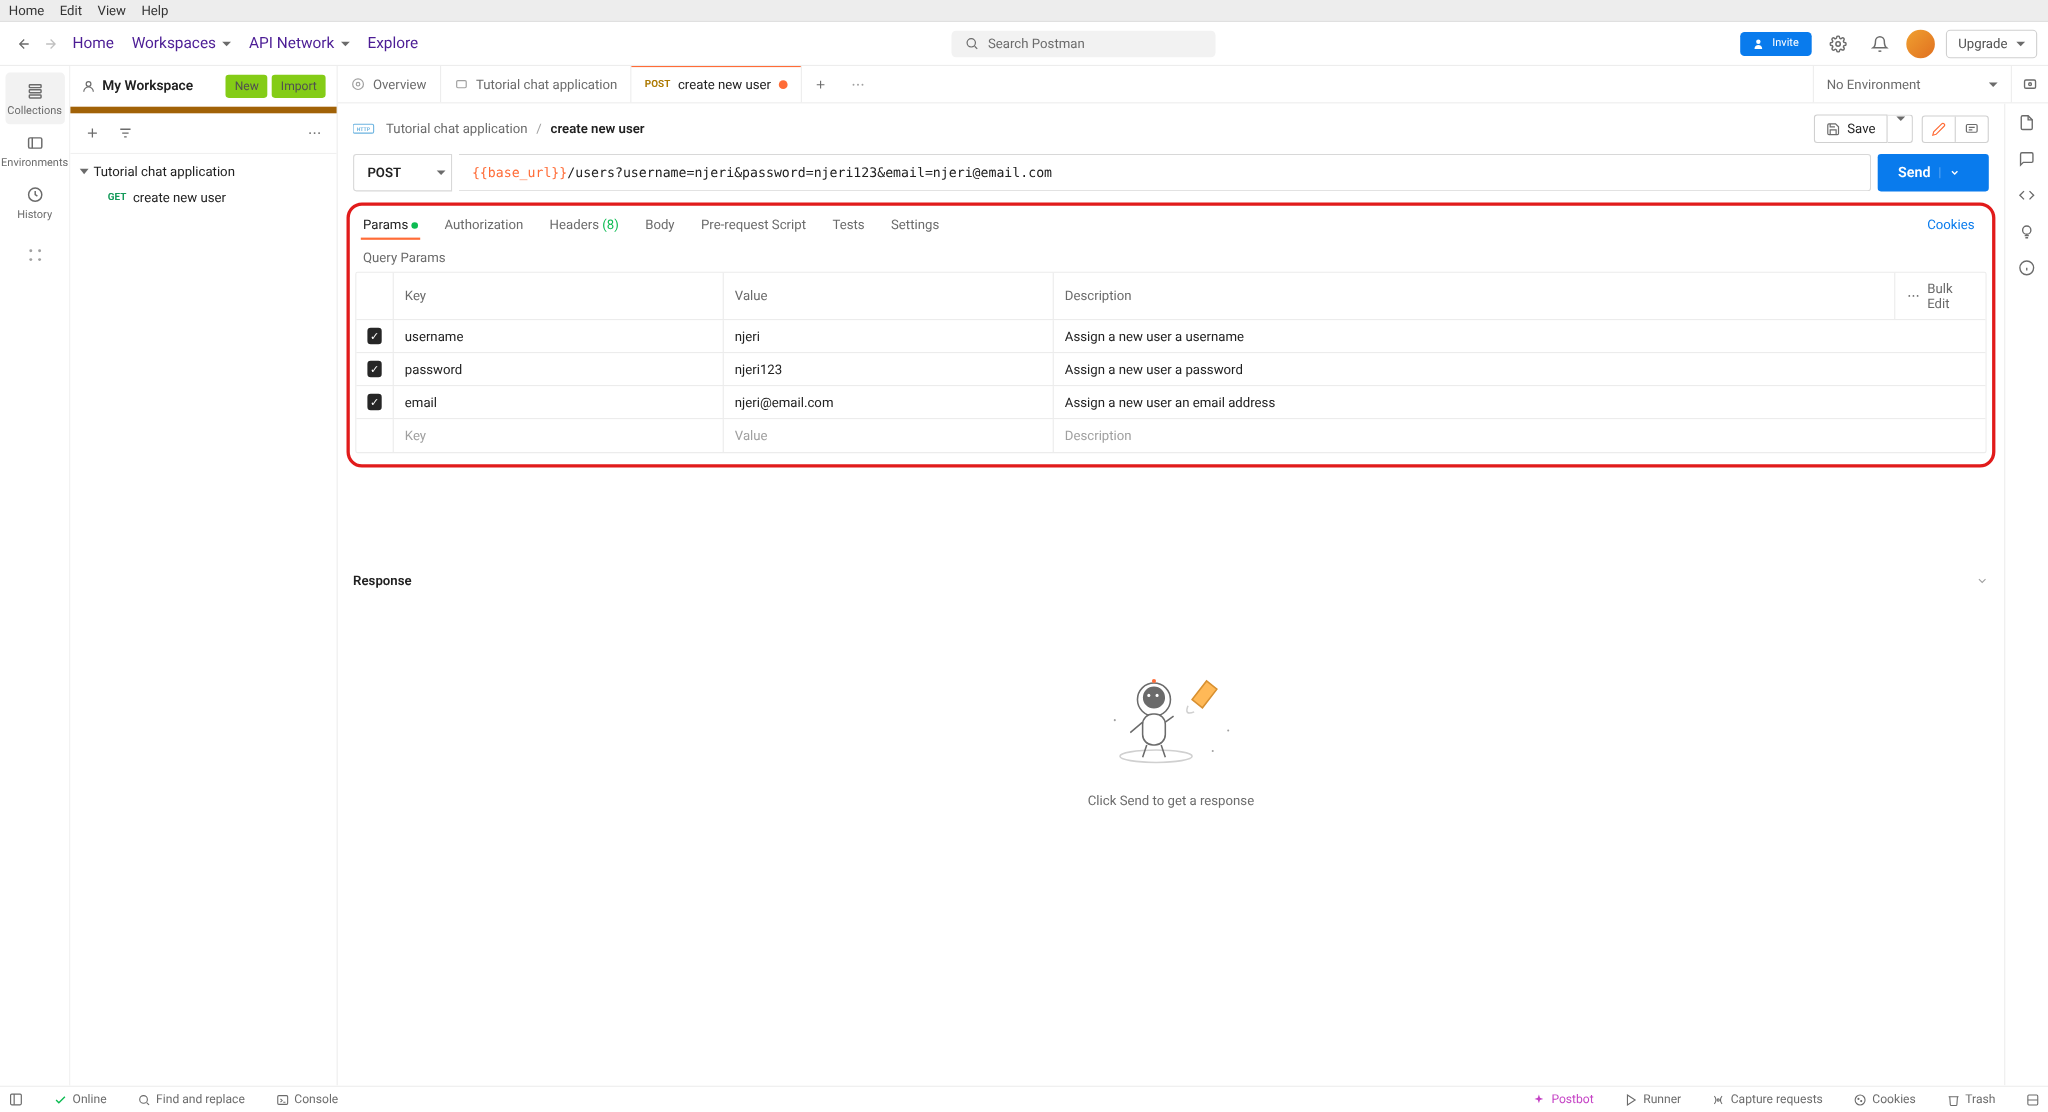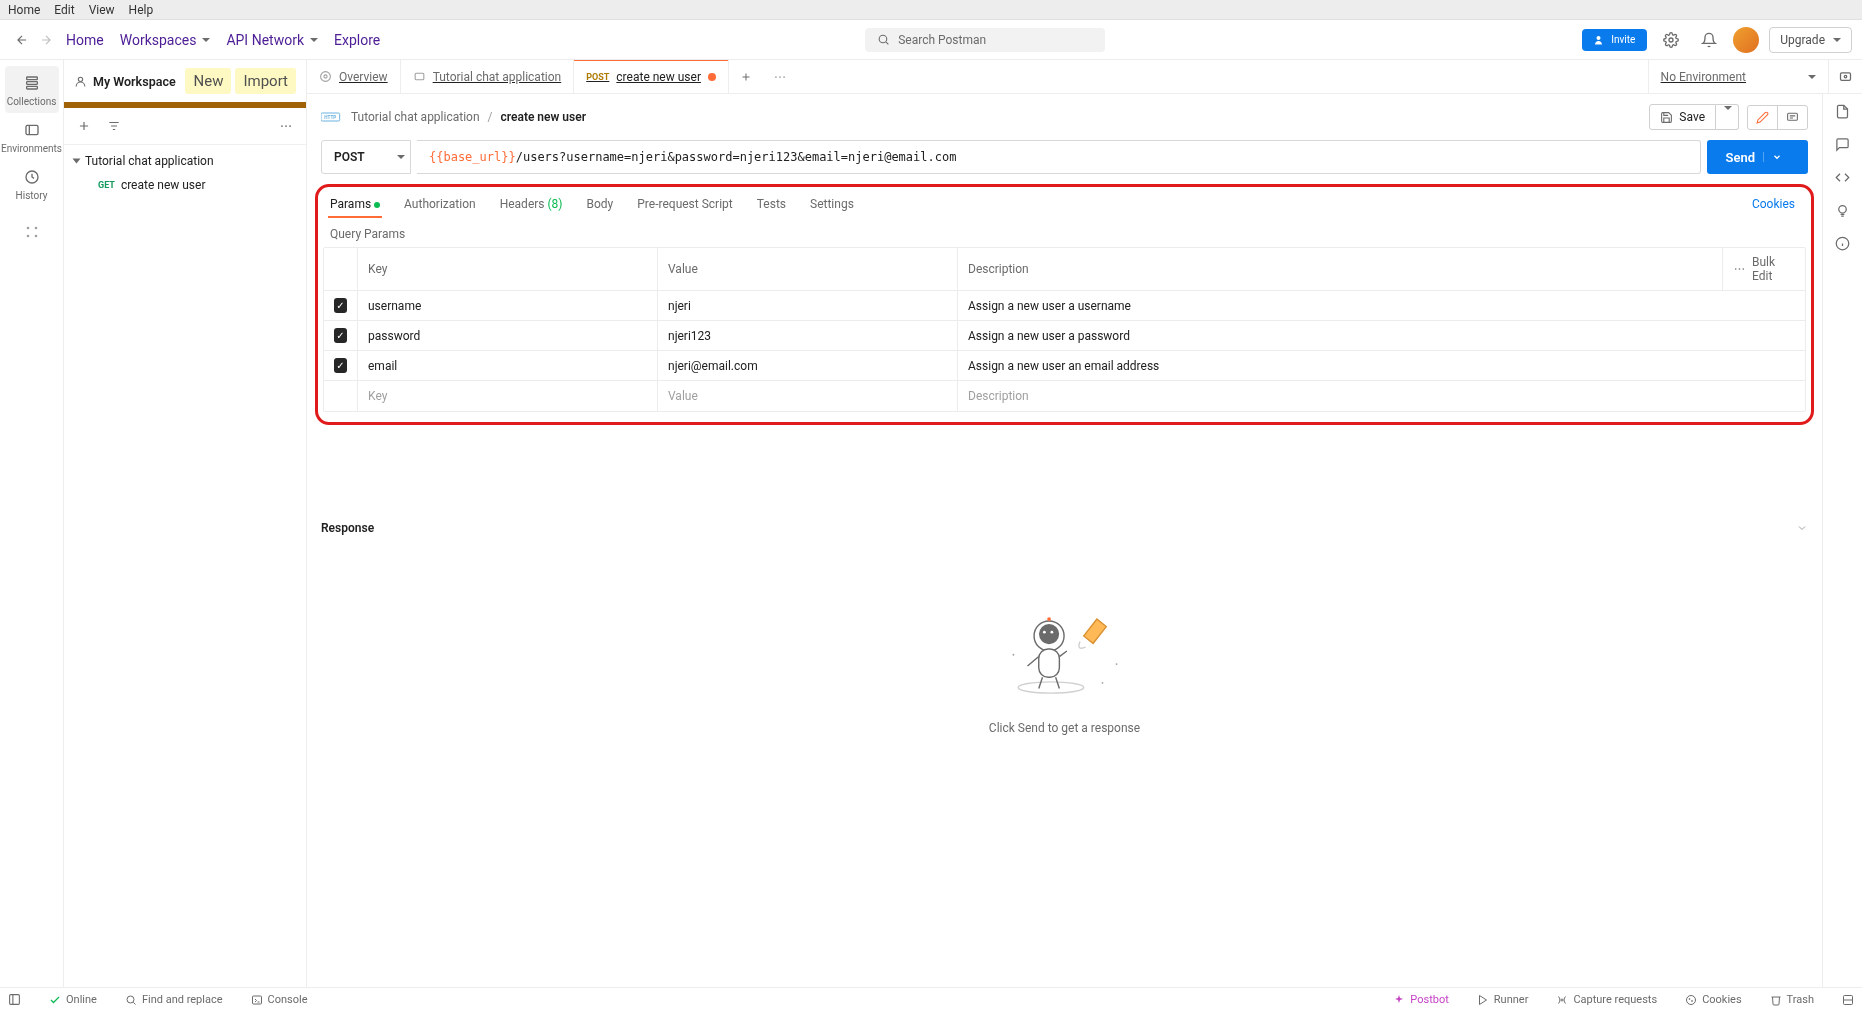--- a/index.html
+++ b/index.html
@@ -30,35 +30,35 @@
 
 .leftrail { width: 64px; background: #fff; border-right: 1px solid #ededed; display: flex; flex-direction: column; align-items: center; padding-top: 6px; }
 .rail-item { width: 54px; padding: 8px 0 6px; display: flex; flex-direction: column; align-items: center; gap: 4px; font-size: 10px; color: #6b6b6b; border-radius: 4px; cursor: pointer; }
 .rail-item.active { background: #f2f2f2; }
 .rail-icon { width: 18px; height: 18px; display: flex; align-items: center; justify-content: center; }
 
 
 .sidebar { width: 243px; background: #fff; border-right: 1px solid #ededed; display: flex; flex-direction: column; }
 .sidebar-header { display: flex; align-items: center; padding: 8px 10px; border-bottom: 6px solid #a16207; }
 .ws-name { font-weight: 600; font-size: 12.5px; flex: 1; display: flex; align-items: center; gap: 6px; }
-.sidebar-btn { padding: 4px 8px; font-size: 15px; color: #505050; background: #fef9c3; border-radius: 3px; margin-left: 4px; }
+.sidebar-btn { padding: 4px 8px; font-size: 11px; color: #505050; background: #84cc16; border-radius: 3px; margin-left: 4px; }
 .sidebar-tools { display: flex; align-items: center; padding: 6px 8px; gap: 6px; border-bottom: 1px solid #f0f0f0; }
 .tool-btn { width: 24px; height: 24px; display: flex; align-items: center; justify-content: center; color: #6b6b6b; }
 .filter-input { flex: 1; height: 24px; background: #fff; }
 .tree { flex: 1; overflow: auto; padding: 4px 0; }
 .tree-item { display: flex; align-items: center; padding: 5px 10px; font-size: 12px; cursor: pointer; gap: 6px; }
 .tree-item.child { padding-left: 34px; }
 .caret { width: 0; height: 0; border-top: 4px solid transparent; border-bottom: 4px solid transparent; border-left: 5px solid #6b6b6b; transform: rotate(90deg); }
 .method-badge { font-size: 9px; font-weight: 700; color: #149a5a; }
 
 
 .content { flex: 1; display: flex; flex-direction: column; overflow: hidden; }
 
 
-.tabs-bar { display: flex; align-items: stretch; height: 34px; border-bottom: 1px solid #ededed; background: #fff; text-decoration: underline; }
+.tabs-bar { display: flex; align-items: stretch; height: 34px; border-bottom: 1px solid #ededed; background: #fff; }
 .tab { display: flex; align-items: center; padding: 0 12px; gap: 7px; font-size: 12px; border-right: 1px solid #ededed; color: #6b6b6b; cursor: pointer; position: relative; }
 .tab.active { color: #212121; }
 .tab.active::before { content: ""; position: absolute; top: -1px; left: 0; right: 0; height: 2px; background: #ff6c37; }
 .tab-method { font-size: 9px; font-weight: 700; color: #ad7a03; }
 .dirty-dot { width: 8px; height: 8px; border-radius: 50%; background: #ff6c37; }
 .tab-add { width: 34px; display: flex; align-items: center; justify-content: center; color: #6b6b6b; }
 .tabs-right { margin-left: auto; display: flex; align-items: center; border-left: 1px solid #ededed; }
 .env-select { padding: 0 12px; font-size: 12px; color: #6b6b6b; display: flex; align-items: center; gap: 60px; height: 100%; }
 .env-eye { width: 34px; display: flex; align-items: center; justify-content: center; color: #6b6b6b; border-left: 1px solid #ededed; height: 100%; }
 

